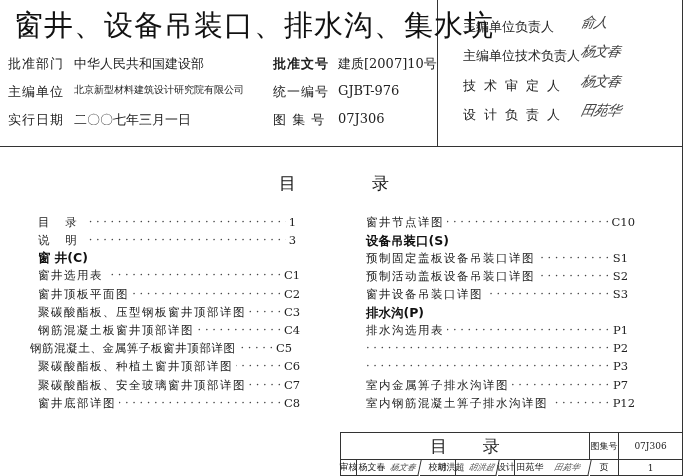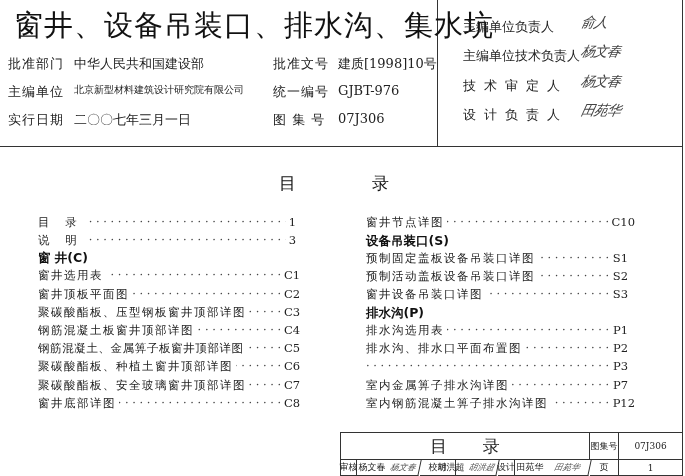--- a/index.html
+++ b/index.html
@@ -62,22 +62,22 @@
 
 <div class="line-v" style="left:437px; top:0; height:146px;"></div>
 <div class="line-h" style="left:0; top:146px; width:683px;"></div>
 <div class="line-v" style="left:682px; top:0; height:476px;"></div>
 
 <div class="main-title">窗井、设备吊装口、排水沟、集水坑</div>
 
 <div class="meta-row" style="top:55px;">
   <span class="meta-label" style="left:0;">批准部门</span>
   <span style="left:66px;">中华人民共和国建设部</span>
-  <span class="meta-label" style="left:265px;">批准文号</span>
-  <span style="left:330px;">建质[1998]10号</span>
+  <span class="meta-label" style="left:265px;font-weight:bold;">批准文号</span>
+  <span style="left:330px;">建质[2007]10号</span>
 </div>
 <div class="meta-row" style="top:83px;">
   <span class="meta-label" style="left:0;">主编单位</span>
   <span class="meta-val-narrow" style="left:66px;">北京新型材料建筑设计研究院有限公司</span>
   <span class="meta-label" style="left:265px;">统一编号</span>
   <span style="left:330px;">GJBT-976</span>
 </div>
 <div class="meta-row" style="top:111px;">
   <span class="meta-label" style="left:0;">实行日期</span>
   <span style="left:66px;">二〇〇七年三月一日</span>
@@ -129,21 +129,21 @@
 <div class="toc-row" style="left:38px; top:305px; width:262px;">
   <span class="label">聚碳酸酯板、压型钢板窗井顶部详图</span>
   <span class="dots">························································································</span>
   <span class="page">C3</span>
 </div>
 <div class="toc-row" style="left:38px; top:323px; width:262px;">
   <span class="label">钢筋混凝土板窗井顶部详图</span>
   <span class="dots">························································································</span>
   <span class="page">C4</span>
 </div>
-<div class="toc-row" style="left:38px; top:341px; width:262px;">
+<div class="toc-row" style="left:30px; top:341px; width:262px;">
   <span class="label" style="letter-spacing:0.6px;">钢筋混凝土、金属箅子板窗井顶部详图</span>
   <span class="dots">························································································</span>
   <span class="page">C5</span>
 </div>
 <div class="toc-row" style="left:38px; top:359px; width:262px;">
   <span class="label">聚碳酸酯板、种植土窗井顶部详图</span>
   <span class="dots">························································································</span>
   <span class="page">C6</span>
 </div>
 <div class="toc-row" style="left:38px; top:378px; width:262px;">
@@ -178,21 +178,20 @@
   <span class="dots">························································································</span>
   <span class="page">S3</span>
 </div>
 <div class="toc-section" style="left:366px; top:305px;">排水沟(P)</div>
 <div class="toc-row" style="left:366px; top:323px; width:262px;">
   <span class="label">排水沟选用表</span>
   <span class="dots">························································································</span>
   <span class="page">P1</span>
 </div>
 <div class="toc-row" style="left:366px; top:341px; width:262px;">
-  <span class="label">排水沟、排水口平面布置图</span>
   <span class="dots">························································································</span>
   <span class="page">P2</span>
 </div>
 <div class="toc-row" style="left:366px; top:359px; width:262px;">
   <span class="dots">························································································</span>
   <span class="page">P3</span>
 </div>
 <div class="toc-row" style="left:366px; top:378px; width:262px;">
   <span class="label">室内金属箅子排水沟详图</span>
   <span class="dots">························································································</span>

